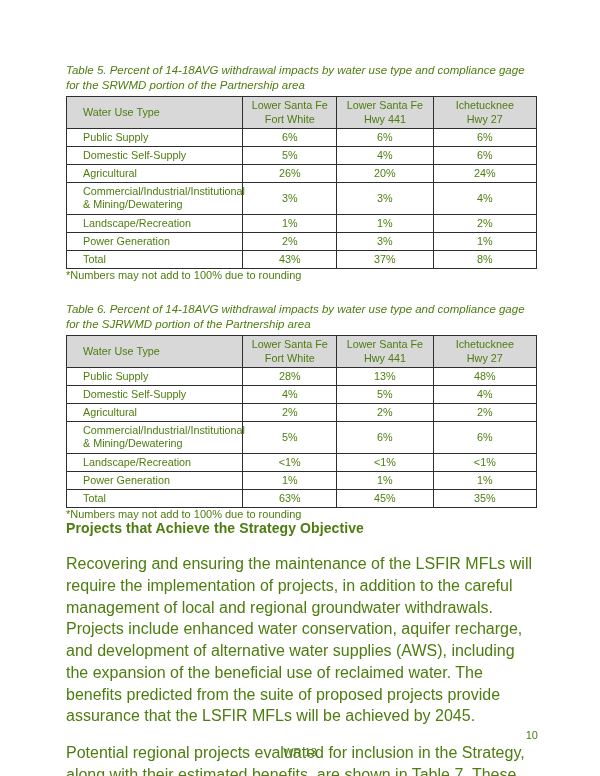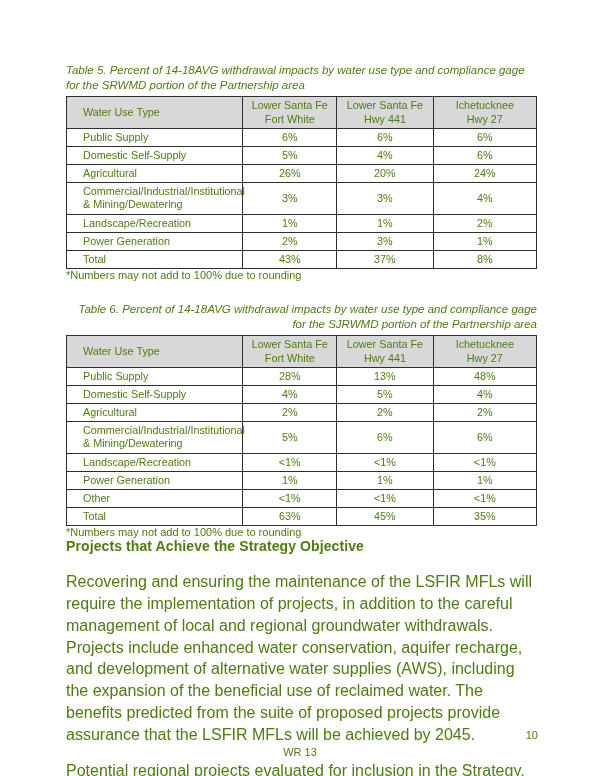--- a/index.html
+++ b/index.html
@@ -18,21 +18,21 @@
     left: 66px;
     top: 63px;
     width: 471px;
   }
   .caption {
     font-style: italic;
     font-size: 11.5px;
     line-height: 1.32;
     margin-bottom: 3px;
   }
-  .caption.second { margin-top: 21px; text-align: right; }
+  .caption.second { margin-top: 21px; }
   table.data-table {
     width: 100%;
     border-collapse: collapse;
     font-size: 10.8px;
     line-height: 1.22;
     table-layout: fixed;
   }
   table.data-table th, table.data-table td {
     border: 1px solid #2e2e2e;
     padding: 2px 5px;
@@ -182,26 +182,20 @@
             <td>&lt;1%</td>
             <td>&lt;1%</td>
           </tr>
           <tr>
             <td class="col-label">Power Generation</td>
             <td>1%</td>
             <td>1%</td>
             <td>1%</td>
           </tr>
           <tr>
-            <td class="col-label">Other</td>
-            <td>&lt;1%</td>
-            <td>&lt;1%</td>
-            <td>&lt;1%</td>
-          </tr>
-          <tr>
             <td class="col-label">Total</td>
             <td>63%</td>
             <td>45%</td>
             <td>35%</td>
           </tr>
         </tbody>
       </table>
     <p class="footnote">*Numbers may not add to 100% due to rounding</p>
 
     <h1 class="section-heading">Projects that Achieve the Strategy Objective</h1>

